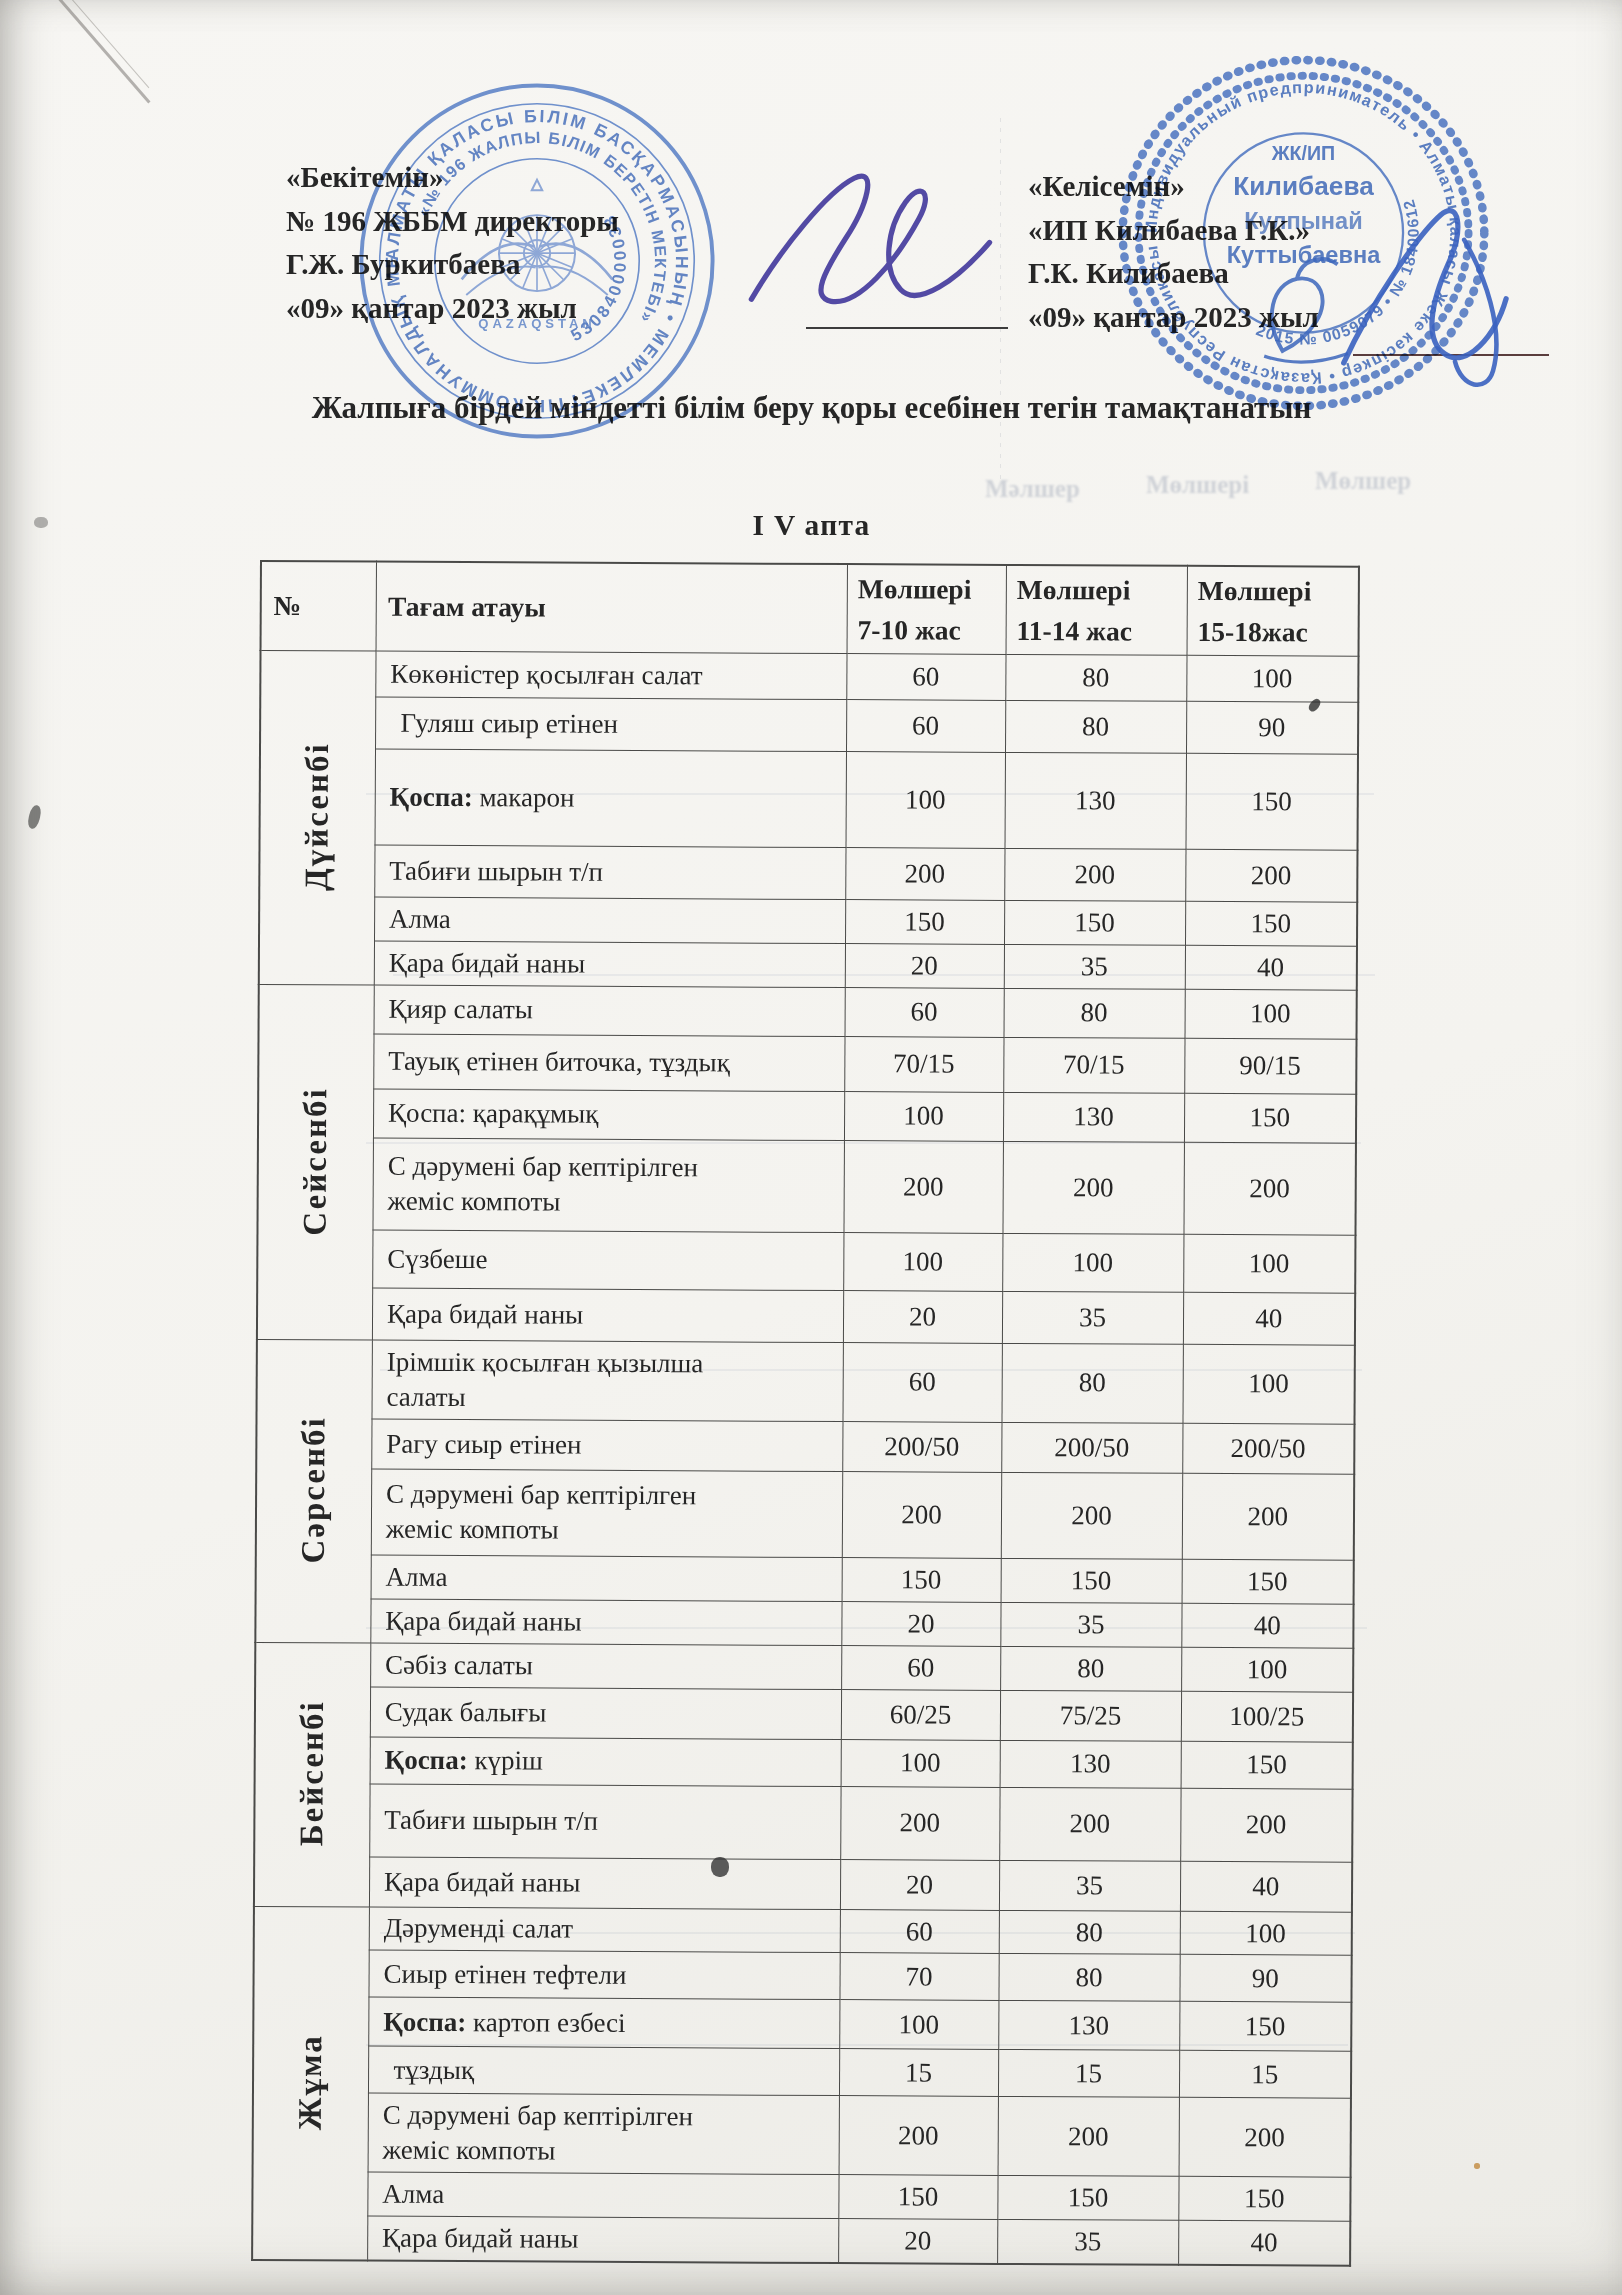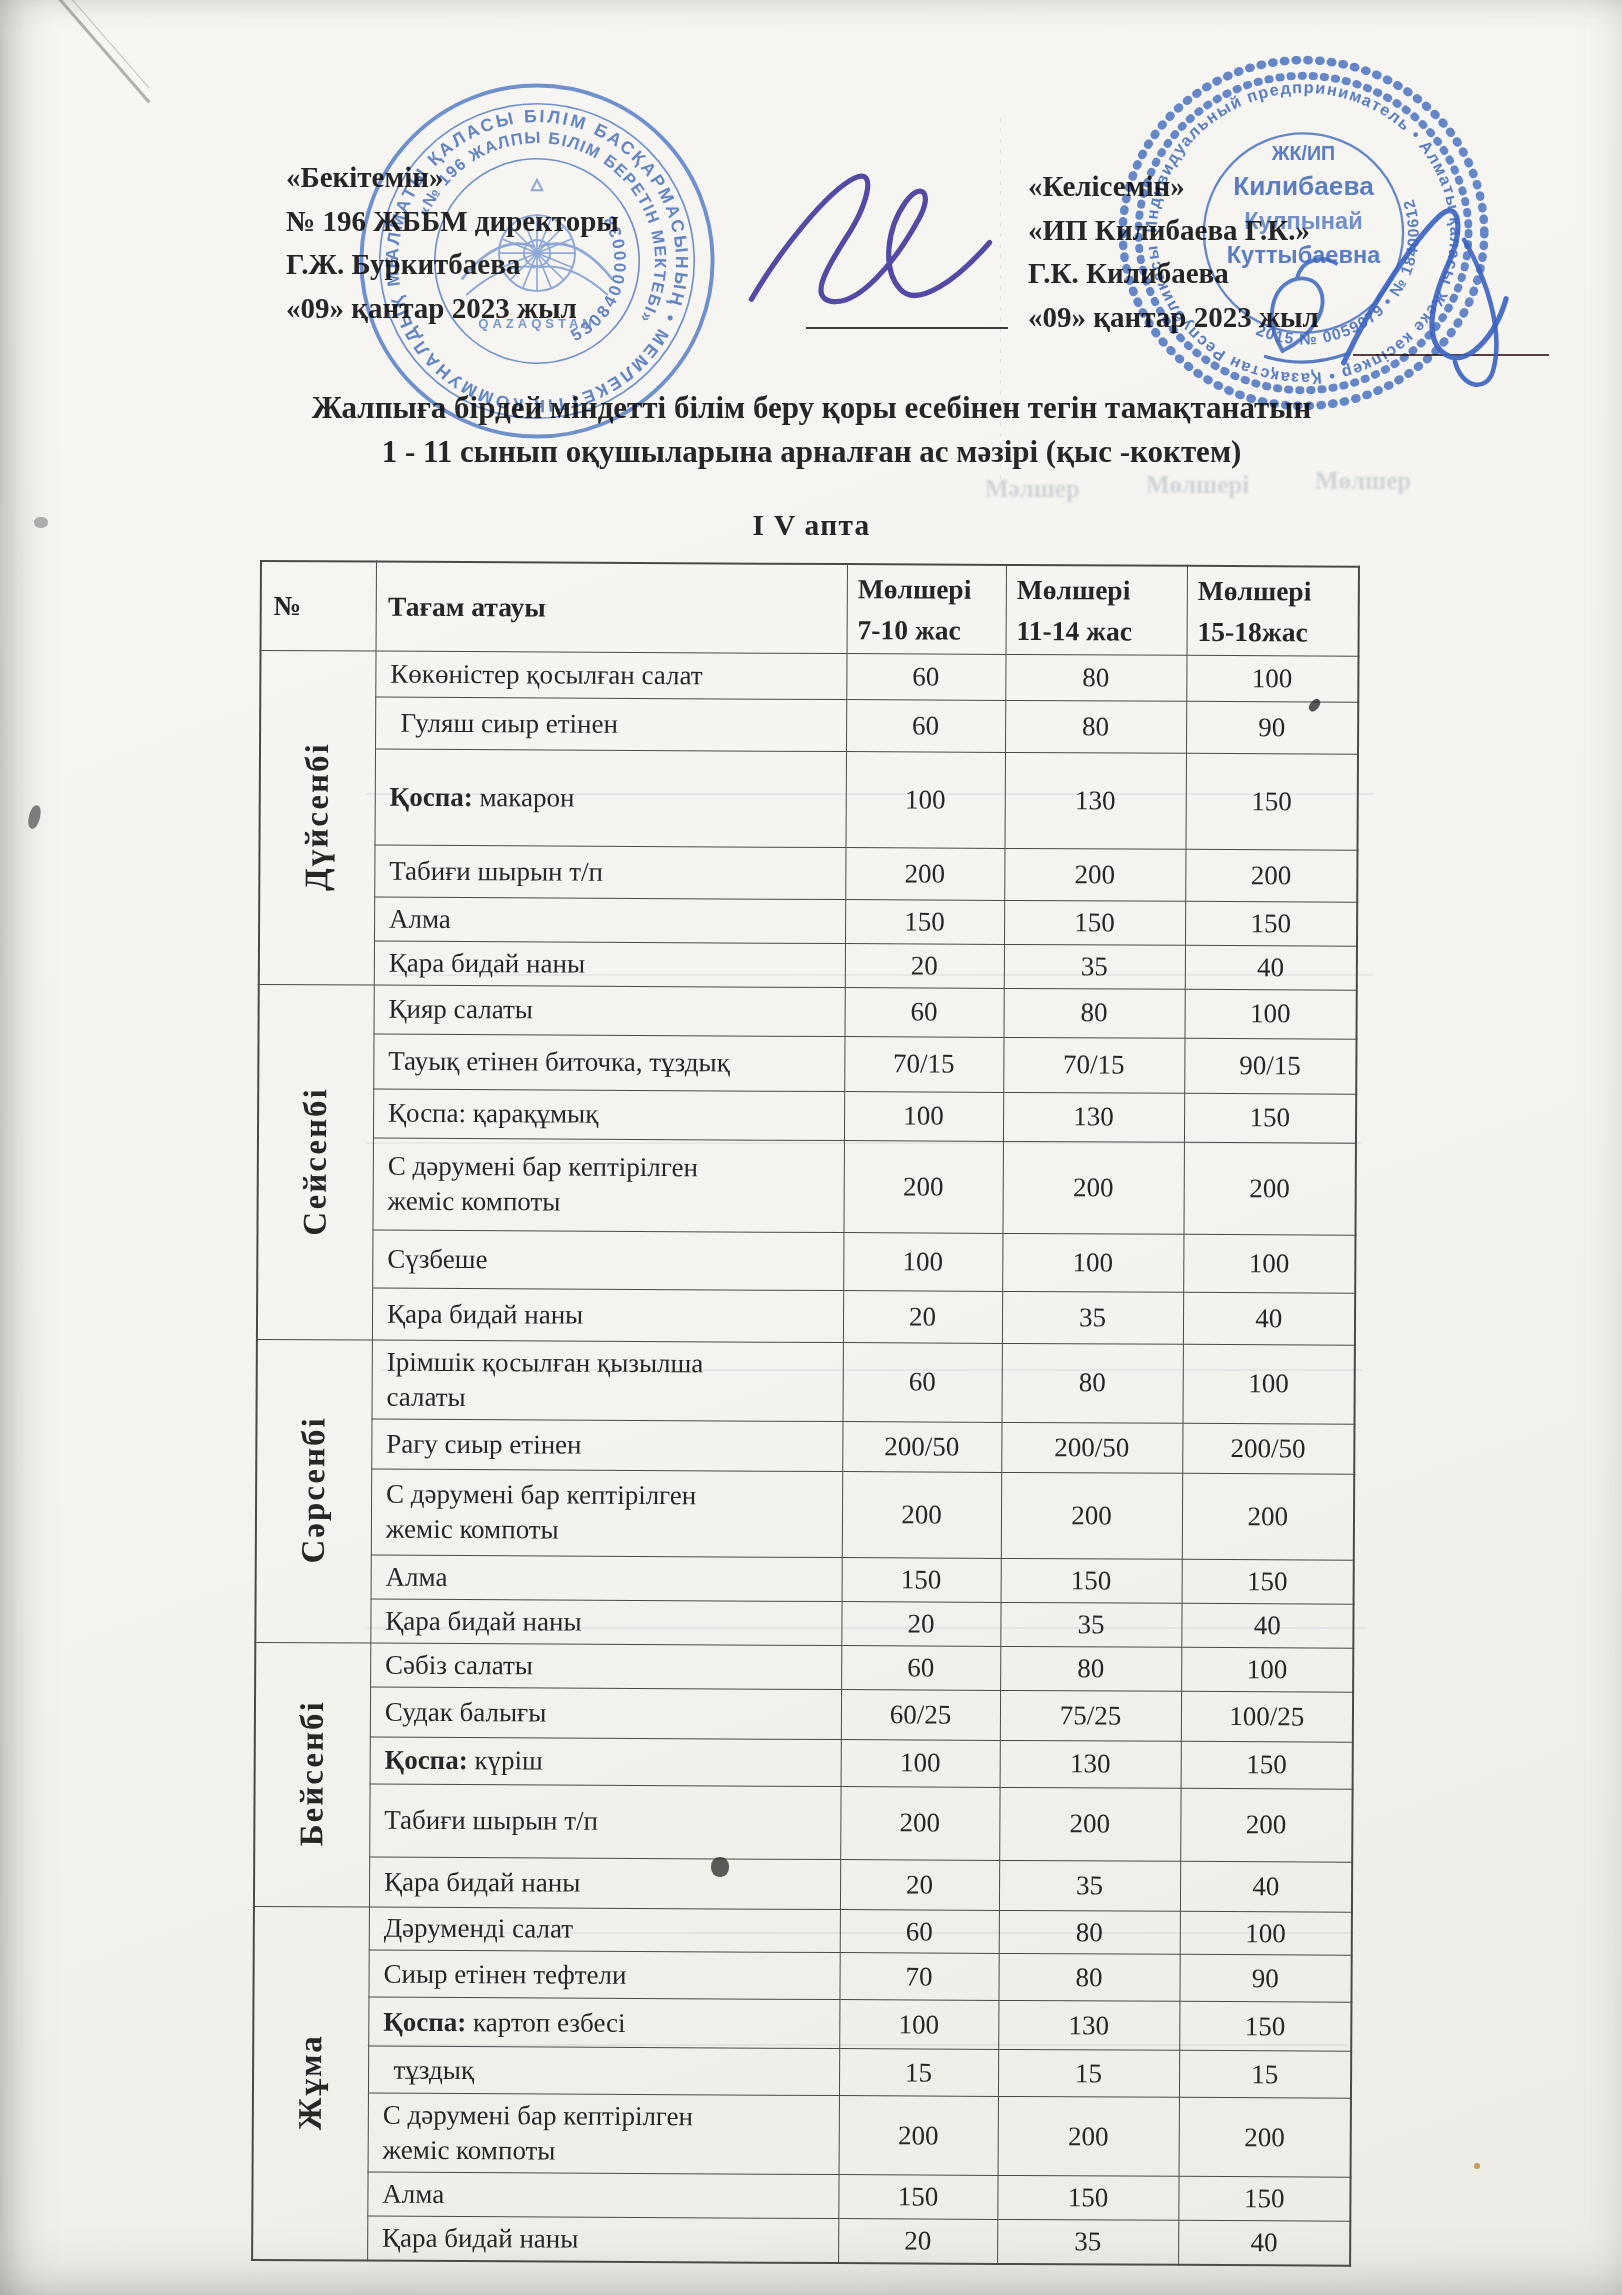--- a/index.html
+++ b/index.html
@@ -171,21 +171,20 @@
              C282,218 342,176 392,118" fill="none" stroke="#41379b" stroke-width="8" stroke-linecap="round" opacity=".9"></path>
   </svg>
   <svg class="sig" style="left:1320px;top:194px;" width="236" height="203" viewBox="0 0 360 310">
     <path d="M36,258 C78,166 150,62 184,32 C212,8 220,52 196,106 C170,164 158,222 190,244
              C224,268 268,216 284,160" fill="none" stroke="#3a62c0" stroke-width="8" stroke-linecap="round" opacity=".9"></path>
     <path d="M220,70 C250,122 282,206 264,270 C254,304 216,296 206,256" fill="none" stroke="#3a62c0" stroke-width="7" stroke-linecap="round" opacity=".9"></path>
   </svg>
 
   <div class="title">
     <div>Жалпыға бірдей міндетті білім беру қоры  есебінен тегін тамақтанатын</div>
-    <div>1 - 11 сынып оқушыларына арналған ас мәзірі (қыс -коктем)</div>
   </div>
   <div class="week">І V апта</div>
 
   <table class="menu">
     <colgroup>
       <col style="width:115px">
         <col style="width:471px">
         <col style="width:159px">
         <col style="width:181px">
         <col style="width:172px">

